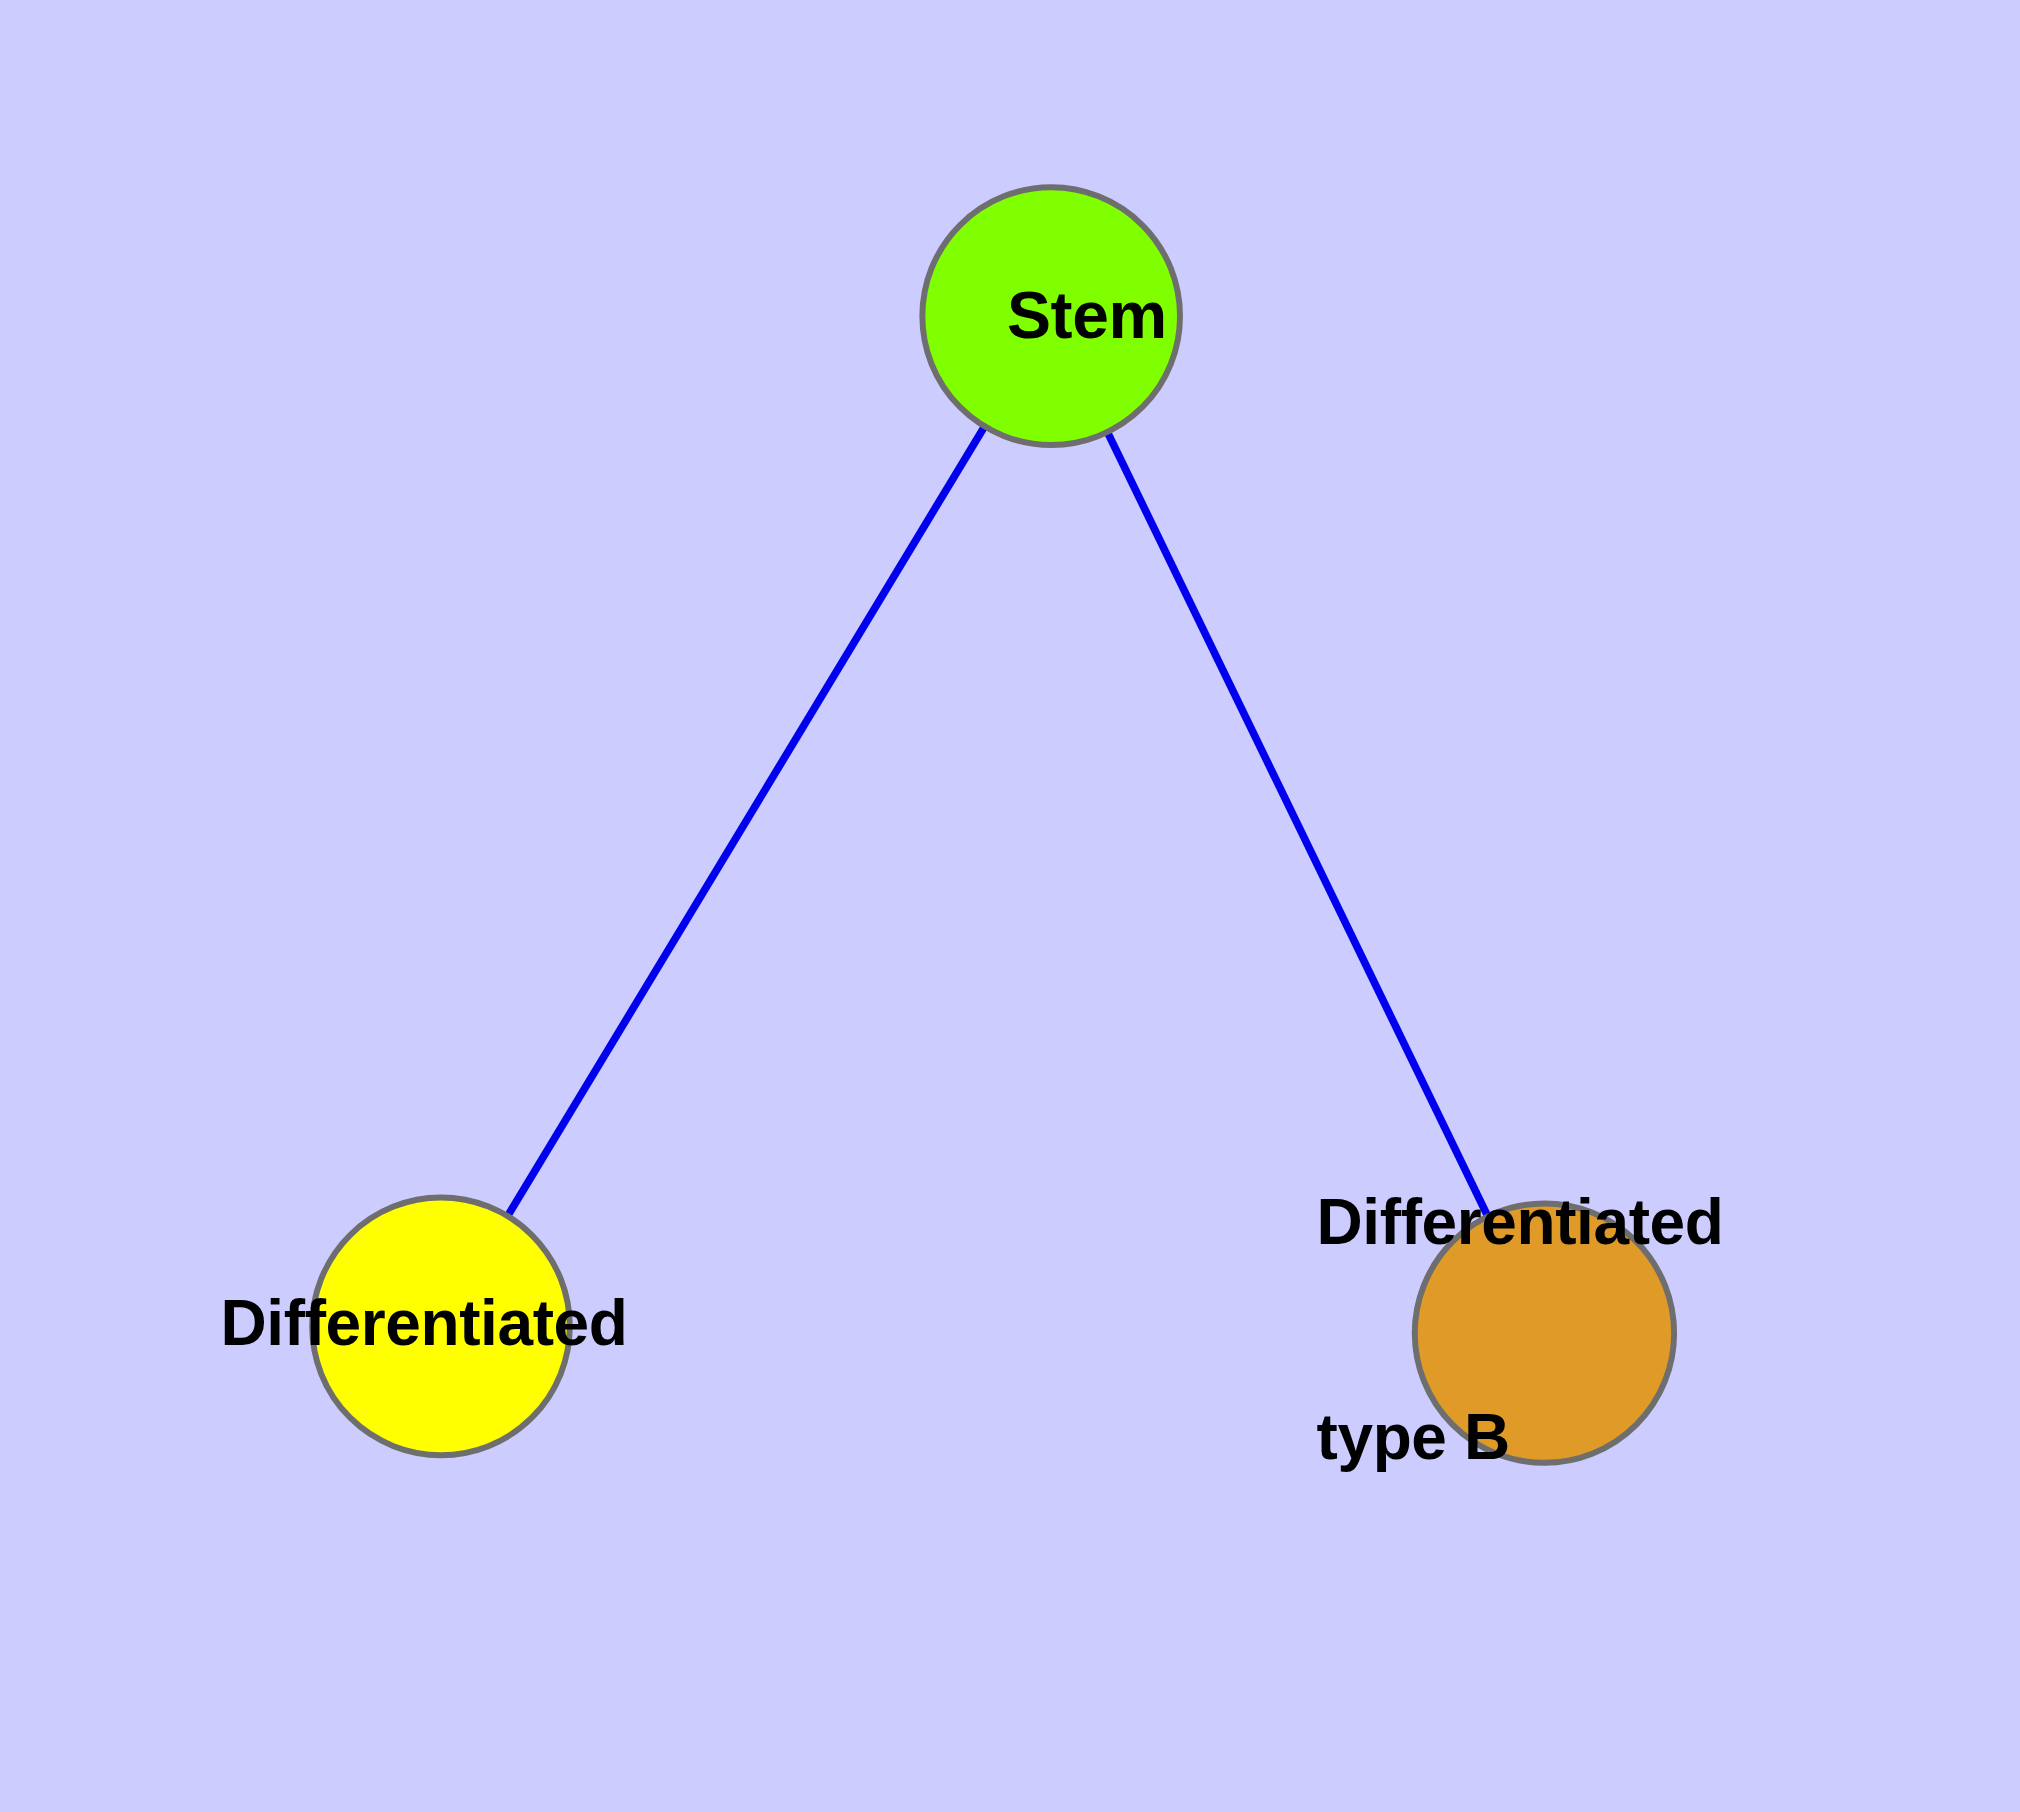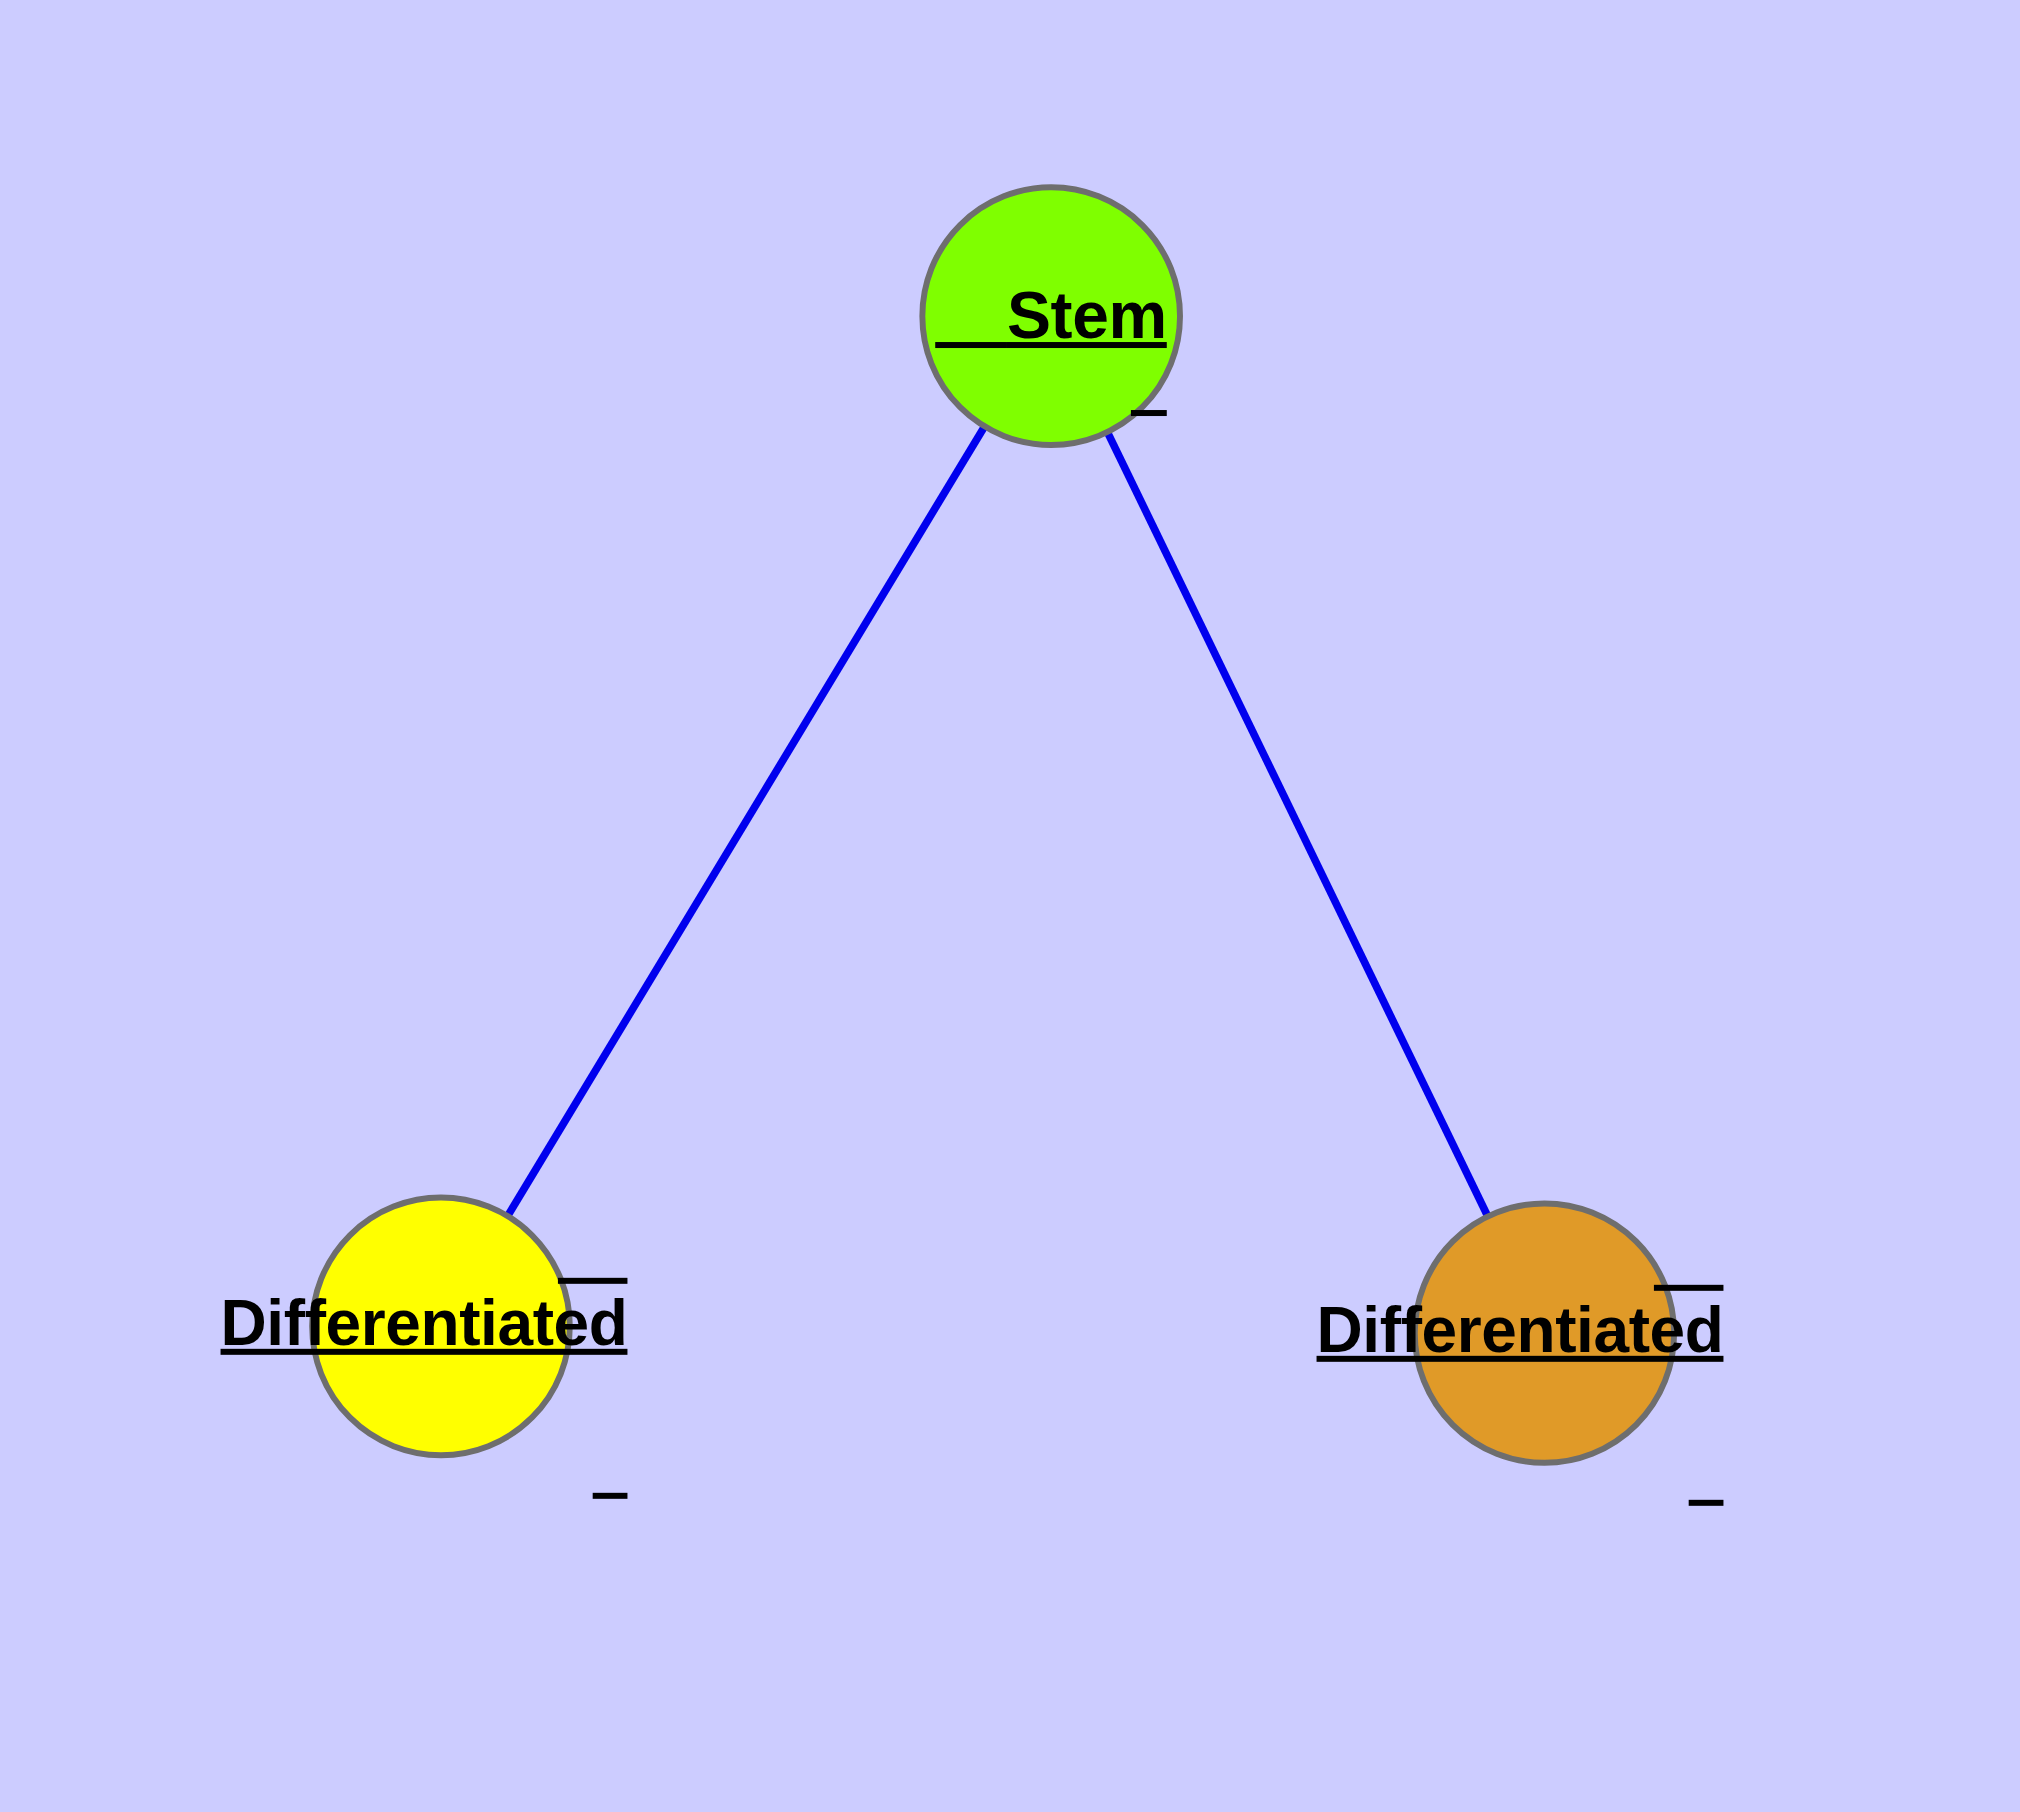--- a/index.html
+++ b/index.html
@@ -33,27 +33,26 @@
   .node-circle {
     stroke: #6e6e6e;
     stroke-width: 7;
   }
   .node-label {
     position: absolute;
     color: #000000;
     font-weight: bold;
     font-size: 66px;
     line-height: 1.02;
-    text-align: right;
+    text-align: left;
     white-space: pre;
     letter-spacing: -0.4px;
     transform: translate(-50%, -50%);
     pointer-events: none;
     user-select: none;
-    text-decoration: underline;
   }
   .node-label.two-line {
     font-size: 64px;
     line-height: 1.12;
   }
 </style>
 </head>
 <body style="background: rgb(204, 204, 255);">
 
 <div id="stage" style="width: 2021px; height: 1812px; background: rgb(204, 204, 255);">
@@ -75,16 +74,17 @@
   <div class="node-label" style="left: 1051px; top: 316px; font-size: 66px; color: rgb(0, 0, 0);">
     <span>Stem</span>
   </div>
 
   <div class="node-label two-line" style="left: 424px; top: 1324px; font-size: 64px; color: rgb(0, 0, 0);">
     <div>Differentiated</div>
   </div>
 
   <div class="node-label two-line" style="left: 1520px; top: 1331px; font-size: 64px; color: rgb(0, 0, 0);">
     <div>Differentiated</div>
+    <div>type B</div>
   </div>
 
 </div>
 
 
 </body></html>

